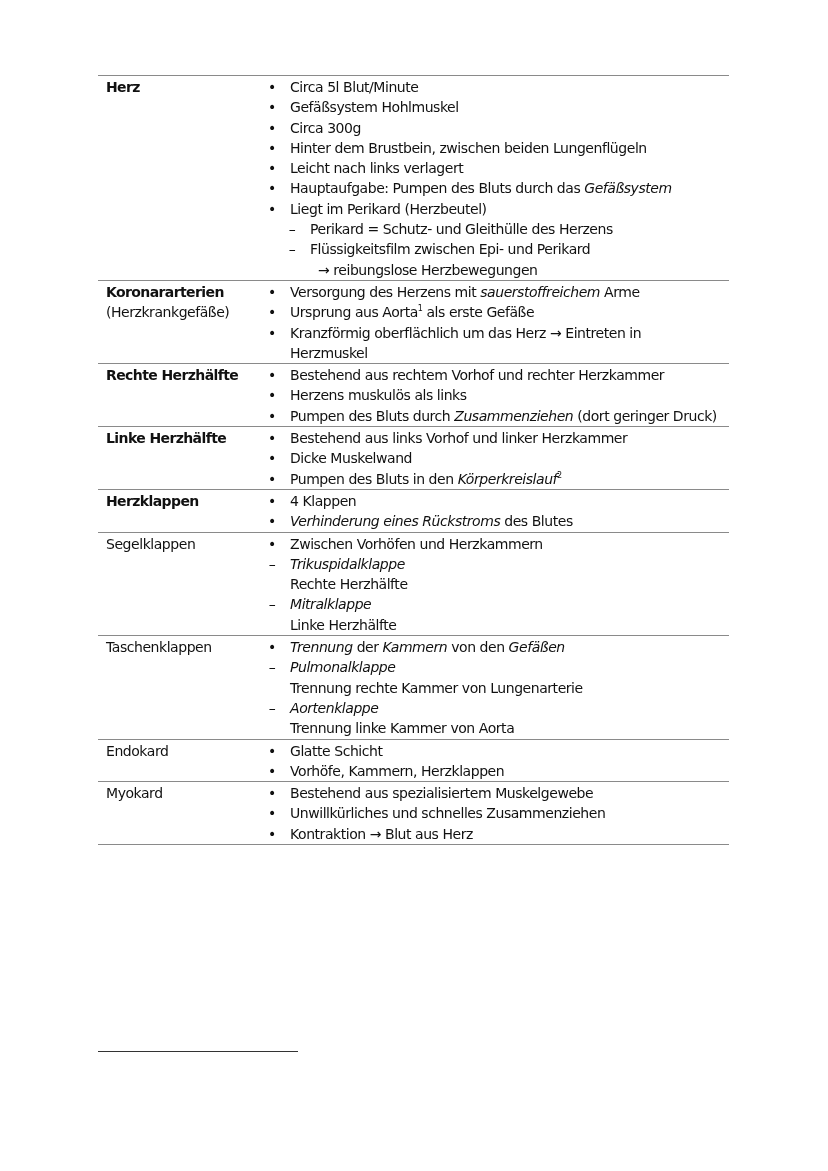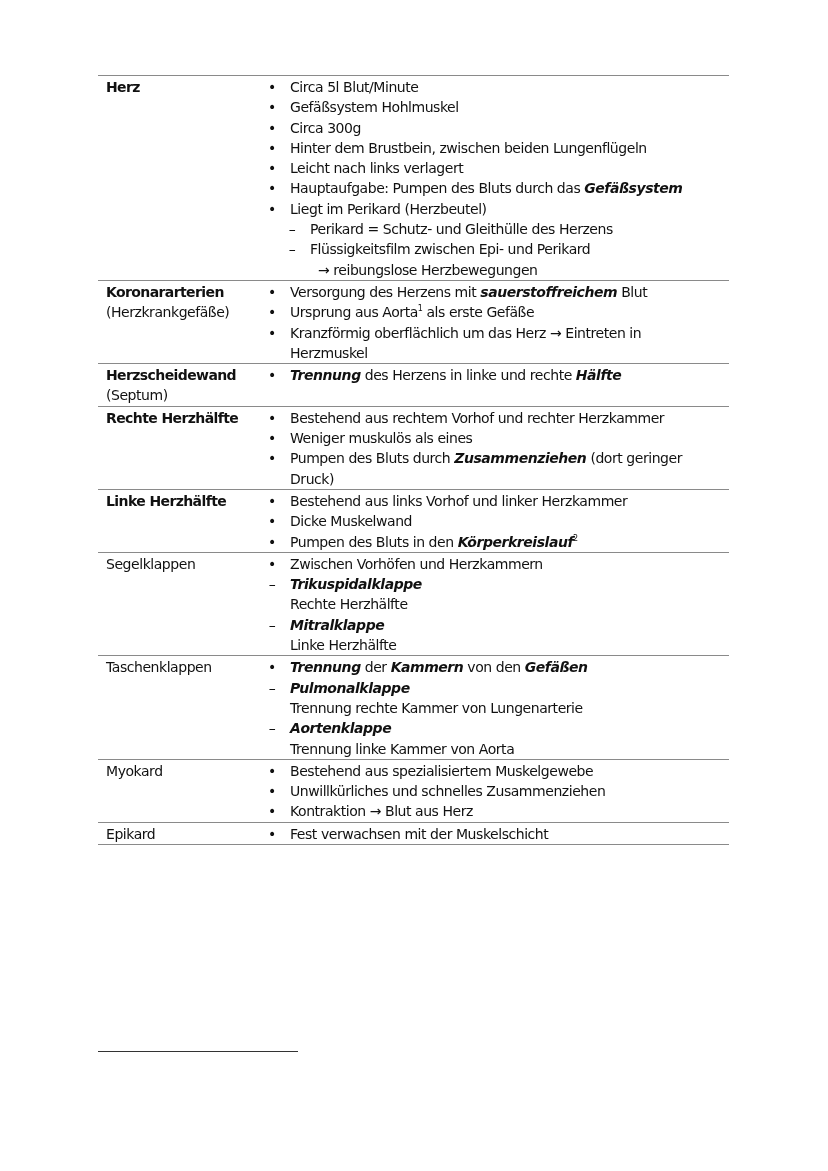--- a/index.html
+++ b/index.html
@@ -12,21 +12,21 @@
   table.main tr:first-child td { border-top:1.3px solid #8a8a8a; }
   td.term { width:152px; padding-left:8px !important; padding-top:1px !important; }
   td.body { padding-top:1px !important; }
   .bold { font-weight:bold; letter-spacing:-0.6px; }
   .line { position:relative; padding-left:32px; min-height:20.3px; }
   .line .mk { position:absolute; left:6px; top:0; width:16px; text-align:center; }
   .line.dash2 { padding-left:52px; }
   .line.dash2 .mk { left:26px; }
   .line.cont { padding-left:32px; }
   .line.cont2 { padding-left:60px; }
-  i { font-style:italic;font-weight:bold; }
+  i { font-style:italic; }
   sup { font-size:8px; vertical-align:6px; line-height:0; }
   .fn-rule { position:absolute; left:98px; top:1051px; width:200px; border-top:1.3px solid #333; }
   .footnotes { position:absolute; left:98px; top:1060px; font-size:12px; line-height:16px; letter-spacing:-0.3px; }
   .footnotes sup { font-size:7px; vertical-align:5px; }
 </style>
 </head>
 <body>
 
 <div class="page">
   <table class="main">
@@ -47,53 +47,53 @@
             <div class="line dash2"><span class="mk">–</span><span>Flüssigkeitsfilm zwischen Epi- und Perikard</span></div>
             <div class="line cont2"><span>→ reibungslose Herzbewegungen</span></div>
           </td>
         </tr>
         <tr>
           <td class="term">
             <div class="bold">Koronararterien</div>
             <div>(Herzkrankgefäße)</div>
           </td>
           <td class="body">
-            <div class="line bullet"><span class="mk">•</span><span>Versorgung des Herzens mit </span><i>sauerstoffreichem</i><span> Blut</span></div>
+            <div class="line bullet"><span class="mk">•</span><span>Versorgung des Herzens mit </span><i>sauerstoffreichem</i><span> Arme</span></div>
             <div class="line bullet"><span class="mk">•</span><span>Ursprung aus Aorta</span><sup>1</sup><span> als erste Gefäße</span></div>
             <div class="line bullet"><span class="mk">•</span><span>Kranzförmig oberflächlich um das Herz → Eintreten in</span></div>
             <div class="line cont"><span>Herzmuskel</span></div>
-          </td>
-        </tr>
-        <tr>
-          <td class="term">
-            <div class="bold">Herzscheidewand</div>
-            <div>(Septum)</div>
-          </td>
-          <td class="body">
-            <div class="line bullet"><span class="mk">•</span><i>Trennung</i><span> des Herzens in linke und rechte </span><i>Hälfte</i></div>
           </td>
         </tr>
         <tr>
           <td class="term">
             <div class="bold">Rechte Herzhälfte</div>
           </td>
           <td class="body">
             <div class="line bullet"><span class="mk">•</span><span>Bestehend aus rechtem Vorhof und rechter Herzkammer</span></div>
-            <div class="line bullet"><span class="mk">•</span><span>Weniger muskulös als eines</span></div>
+            <div class="line bullet"><span class="mk">•</span><span>Herzens muskulös als links</span></div>
             <div class="line bullet"><span class="mk">•</span><span>Pumpen des Bluts durch </span><i>Zusammenziehen</i><span> (dort geringer Druck)</span></div>
           </td>
         </tr>
         <tr>
           <td class="term">
             <div class="bold">Linke Herzhälfte</div>
           </td>
           <td class="body">
             <div class="line bullet"><span class="mk">•</span><span>Bestehend aus links Vorhof und linker Herzkammer</span></div>
             <div class="line bullet"><span class="mk">•</span><span>Dicke Muskelwand</span></div>
             <div class="line bullet"><span class="mk">•</span><span>Pumpen des Bluts in den </span><i>Körperkreislauf</i><sup>2</sup></div>
+          </td>
+        </tr>
+        <tr>
+          <td class="term">
+            <div class="bold">Herzklappen</div>
+          </td>
+          <td class="body">
+            <div class="line bullet"><span class="mk">•</span><span>4 Klappen</span></div>
+            <div class="line bullet"><span class="mk">•</span><i>Verhinderung eines Rückstroms</i><span> des Blutes</span></div>
           </td>
         </tr>
         <tr>
           <td class="term">
             <div>Segelklappen</div>
           </td>
           <td class="body">
             <div class="line bullet"><span class="mk">•</span><span>Zwischen Vorhöfen und Herzkammern</span></div>
             <div class="line dash"><span class="mk">–</span><i>Trikuspidalklappe</i></div>
             <div class="line cont"><span>Rechte Herzhälfte</span></div>
@@ -108,32 +108,33 @@
           <td class="body">
             <div class="line bullet"><span class="mk">•</span><i>Trennung</i><span> der </span><i>Kammern</i><span> von den </span><i>Gefäßen</i></div>
             <div class="line dash"><span class="mk">–</span><i>Pulmonalklappe</i></div>
             <div class="line cont"><span>Trennung rechte Kammer von Lungenarterie</span></div>
             <div class="line dash"><span class="mk">–</span><i>Aortenklappe</i></div>
             <div class="line cont"><span>Trennung linke Kammer von Aorta</span></div>
           </td>
         </tr>
         <tr>
           <td class="term">
+            <div>Endokard</div>
+          </td>
+          <td class="body">
+            <div class="line bullet"><span class="mk">•</span><span>Glatte Schicht</span></div>
+            <div class="line bullet"><span class="mk">•</span><span>Vorhöfe, Kammern, Herzklappen</span></div>
+          </td>
+        </tr>
+        <tr>
+          <td class="term">
             <div>Myokard</div>
           </td>
           <td class="body">
             <div class="line bullet"><span class="mk">•</span><span>Bestehend aus spezialisiertem Muskelgewebe</span></div>
             <div class="line bullet"><span class="mk">•</span><span>Unwillkürliches und schnelles Zusammenziehen</span></div>
             <div class="line bullet"><span class="mk">•</span><span>Kontraktion → Blut aus Herz</span></div>
           </td>
         </tr>
-        <tr>
-          <td class="term">
-            <div>Epikard</div>
-          </td>
-          <td class="body">
-            <div class="line bullet"><span class="mk">•</span><span>Fest verwachsen mit der Muskelschicht</span></div>
-          </td>
-        </tr>
       </tbody>
   </table>
   <div class="fn-rule"></div>
 </div>
 
 </body></html>

